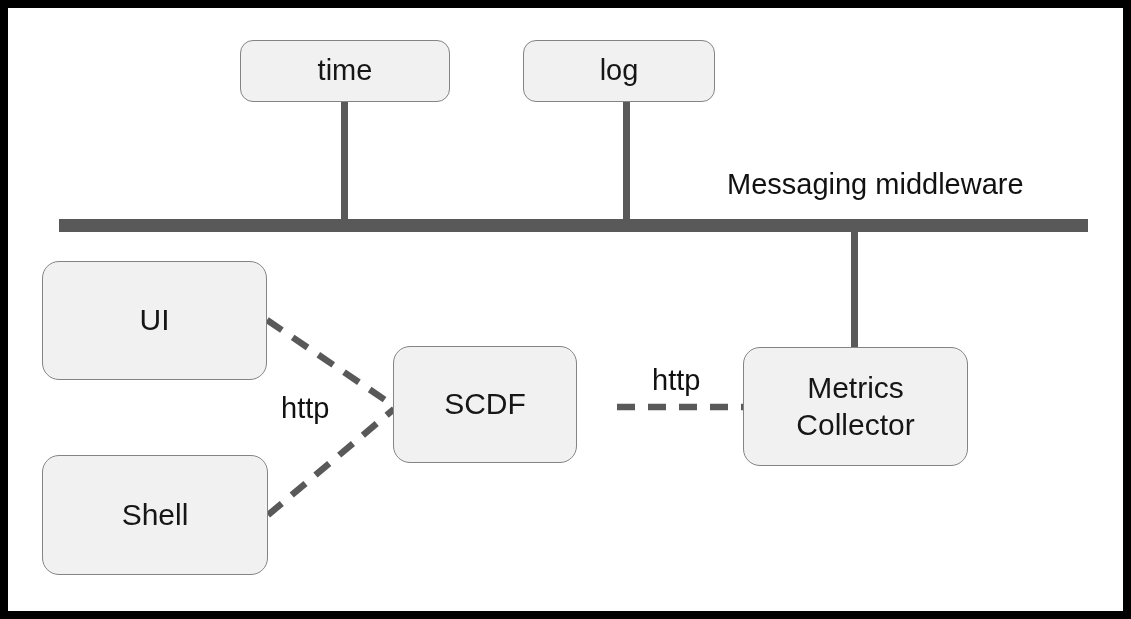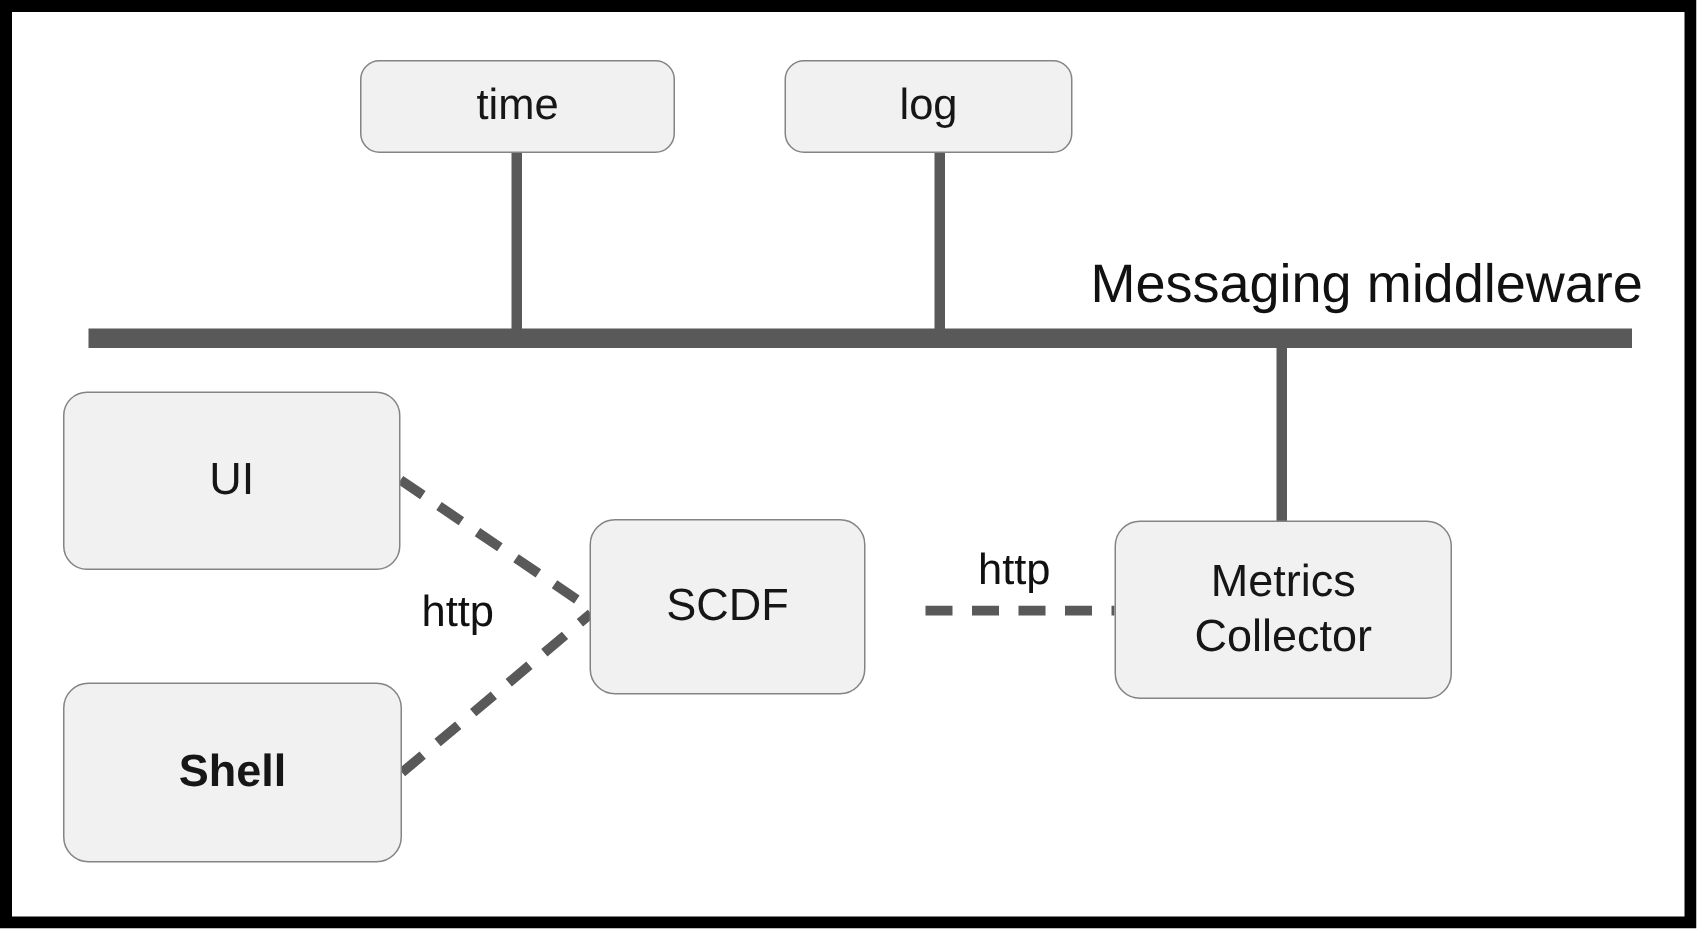--- a/index.html
+++ b/index.html
@@ -26,35 +26,35 @@
     justify-content: center;
     text-align: center;
     color: #161616;
     line-height: 1.22;
   }
   .node-small { border-radius: 13px; font-size: 29px; }
   .node-big   { border-radius: 17px; font-size: 30px; }
 
   .node-time    { left: 232px; top: 32px;  width: 210px; height: 62px; }
   .node-log     { left: 515px; top: 32px;  width: 192px; height: 62px; }
-  .node-ui      { left: 34px;  top: 253px; width: 225px; height: 119px; border-radius: 16px; }
-  .node-shell   { left: 34px;  top: 447px; width: 226px; height: 120px; font-weight: bold; }
+  .node-ui      { left: 34px;  top: 253px; width: 225px; height: 119px; }
+  .node-shell   { left: 34px;  top: 447px; width: 226px; height: 120px; }
   .node-scdf    { left: 385px; top: 338px; width: 184px; height: 117px; }
   .node-metrics { left: 735px; top: 339px; width: 225px; height: 119px; padding: 0 44px; }
 
   .bus-bar {
     position: absolute;
     left: 51px; top: 211px;
     width: 1029px; height: 13px;
     background: #595959;
   }
   .bus-label {
     position: absolute;
     left: 719px; top: 160px;
-    font-size: 36px;
+    font-size: 29px;
     color: #111111;
     white-space: nowrap;
   }
   .conn {
     position: absolute;
     width: 7px;
     background: #595959;
   }
   .conn-time    { left: 333px; top: 94px;  height: 118px; }
   .conn-log     { left: 615px; top: 94px;  height: 118px; }

